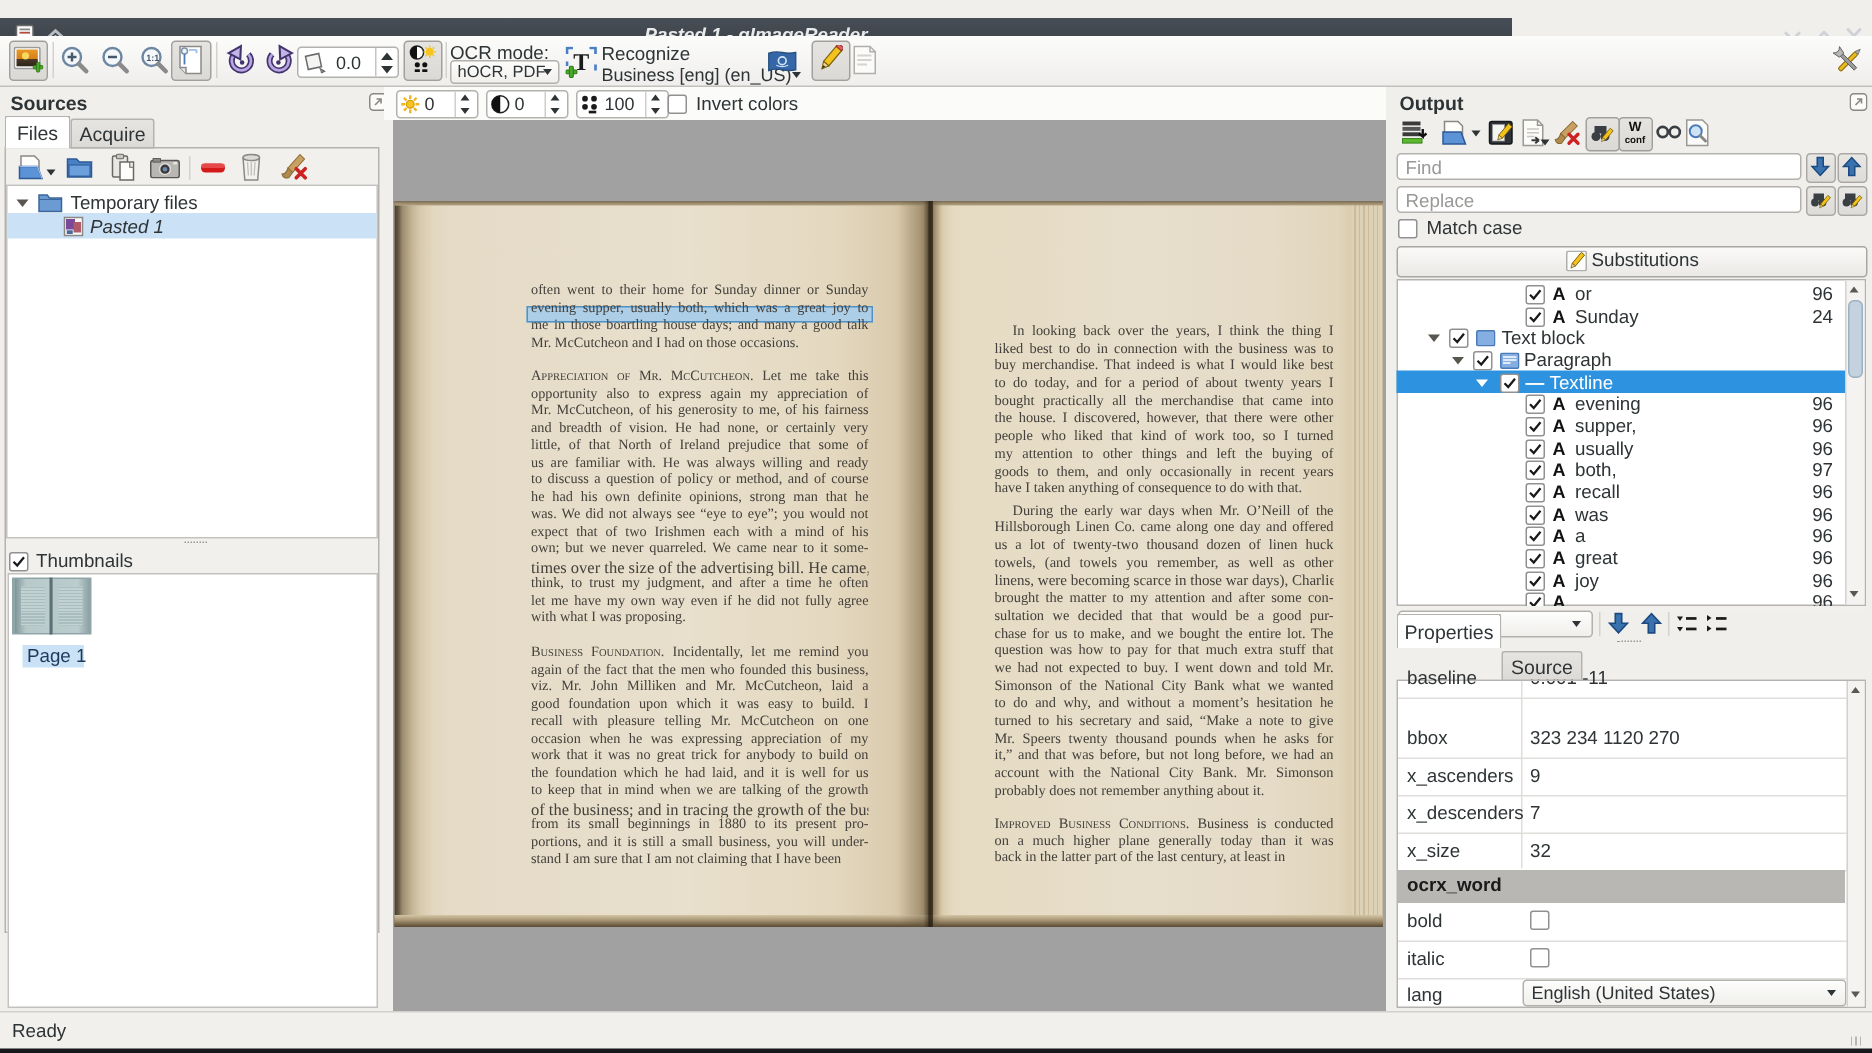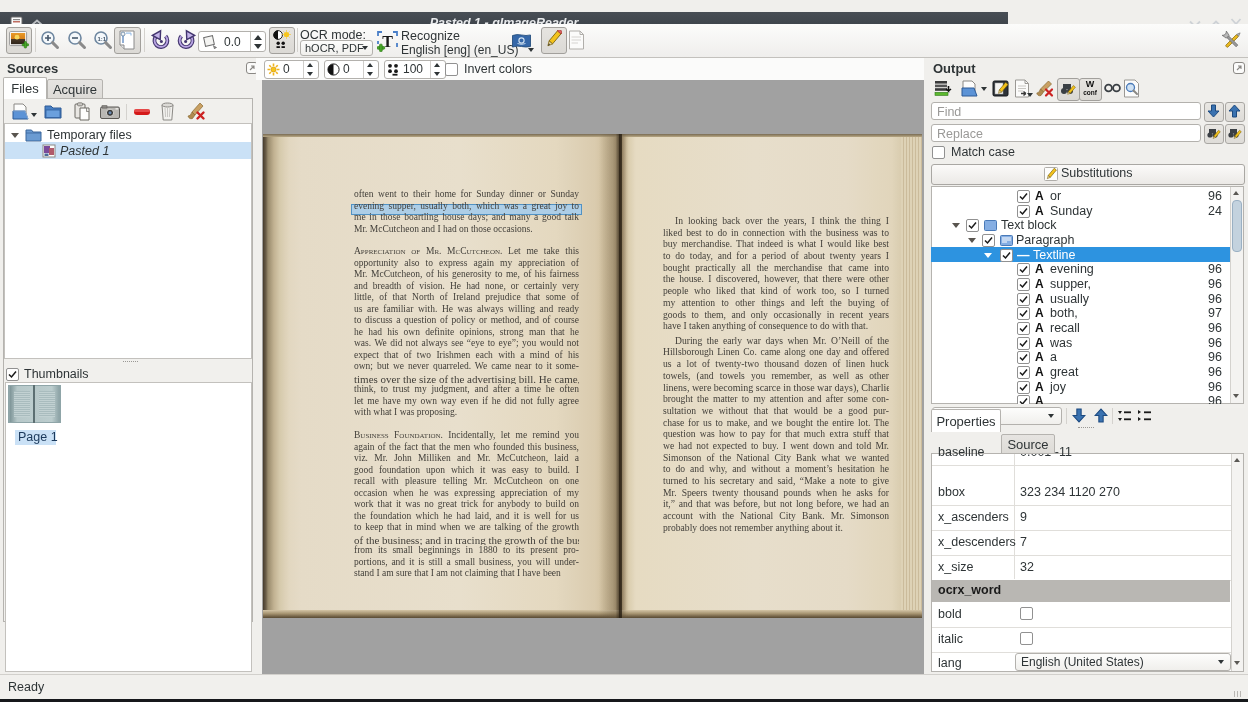--- a/index.html
+++ b/index.html
@@ -178,21 +178,21 @@
     <g stroke="#4a7fc8" stroke-width="1.8" fill="none">
       <path d="M1 5 V1 H5 M16 1 H20 V5 M20 12 V16 M1 10 V13"></path>
     </g>
     <text x="5.2" y="15.5" font-size="16" font-weight="bold" font-family="Liberation Serif" fill="#1a1a1a">T</text>
     <g transform="translate(0.2,13.2)">
       <rect x="0" y="2.4" width="7.4" height="2.6" rx="0.7" fill="#49a92a" stroke="#2c7a14" stroke-width="0.7"></rect>
       <rect x="2.4" y="0" width="2.6" height="7.4" rx="0.7" fill="#49a92a" stroke="#2c7a14" stroke-width="0.7"></rect>
     </g>
   </svg>
   <div class="lbl" style="left:401px;top:5px;">Recognize</div>
-  <div class="lbl" style="left:401px;top:19px;font-size:12px;">English [eng] (en_US)</div>
+  <div class="lbl" style="left:401px;top:19px;font-size:12px;">Business [eng] (en_US)</div>
 
   <svg class="abs" style="left:511px;top:9px" width="22" height="18" viewBox="0 0 22 18">
     <path d="M1.5 2.5 Q6 1 10.5 2 Q15 3 19.5 2 L19.5 13.5 Q15 14.5 10.5 13.5 Q6 12.5 1.5 14 Z" fill="#3567a8" stroke="#27507f" stroke-width="0.9"></path>
     <circle cx="10.5" cy="7.5" r="2.6" fill="none" stroke="#dcebf8" stroke-width="1.1" opacity="0.95"></circle>
     <path d="M6.5 10.5 Q10.5 12.3 14.5 10.5" fill="none" stroke="#dcebf8" stroke-width="0.9" opacity="0.9"></path>
   </svg>
   <div class="dnarr" style="left:528px;top:24px;border-left-width:3px;border-right-width:3px;border-top-width:4px;"></div>
 
   <div class="pressed" style="left:541px;top:3px;width:24px;height:25px;"></div>
   <svg class="abs" style="left:545px;top:6px" width="17" height="19" viewBox="0 0 17 19">
@@ -414,32 +414,37 @@
 <div class="bookline" style="height:11.7px;font-size:9.6px;">goods to them, and only occasionally in recent years</div>
 <div class="bookline lastline" style="height:11.7px;font-size:9.6px;">have I taken anything of consequence to do with that.</div>
 </div>
 <div class="abs" style="left:400px;top:200.8px;width:226px;">
 <div class="bookline" style="height:11.7px;font-size:9.6px;"><span style="padding-left:12px"></span>During the early war days when Mr. O’Neill of the</div>
 <div class="bookline" style="height:11.7px;font-size:9.6px;">Hillsborough Linen Co. came along one day and offered</div>
 <div class="bookline" style="height:11.7px;font-size:9.6px;">us a lot of twenty-two thousand dozen of linen huck</div>
 <div class="bookline" style="height:11.7px;font-size:9.6px;">towels, (and towels you remember, as well as other</div>
 <div class="bookline" style="height:11.7px;font-size:10px;">linens, were becoming scarce in those war days), Charlie</div>
 <div class="bookline" style="height:11.7px;font-size:9.6px;">brought the matter to my attention and after some con-</div>
-<div class="bookline" style="height:11.7px;font-size:9.6px;">sultation we without that that would be a good pur-</div>
+<div class="bookline" style="height:11.7px;font-size:9.6px;">sultation we decided that that would be a good pur-</div>
 <div class="bookline" style="height:11.7px;font-size:9.6px;">chase for us to make, and we bought the entire lot. The</div>
 <div class="bookline" style="height:11.7px;font-size:9.6px;">question was how to pay for that much extra stuff that</div>
 <div class="bookline" style="height:11.7px;font-size:9.6px;">we had not expected to buy. I went down and told Mr.</div>
 <div class="bookline" style="height:11.7px;font-size:9.6px;">Simonson of the National City Bank what we wanted</div>
 <div class="bookline" style="height:11.7px;font-size:9.6px;">to do and why, and without a moment’s hesitation he</div>
 <div class="bookline" style="height:11.7px;font-size:9.6px;">turned to his secretary and said, “Make a note to give</div>
 <div class="bookline" style="height:11.7px;font-size:9.6px;">Mr. Speers twenty thousand pounds when he asks for</div>
 <div class="bookline" style="height:11.7px;font-size:9.6px;">it,” and that was before, but not long before, we had an</div>
 <div class="bookline" style="height:11.7px;font-size:9.6px;">account with the National City Bank. Mr. Simonson</div>
 <div class="bookline lastline" style="height:11.7px;font-size:9.6px;">probably does not remember anything about it.</div>
 </div>
+<div class="abs" style="left:400px;top:410px;width:226px;">
+<div class="bookline" style="height:11.2px;font-size:9.6px;"><span class="sc">Improved Business Conditions.</span> Business is conducted</div>
+<div class="bookline" style="height:11.2px;font-size:9.6px;">on a much higher plane generally today than it was</div>
+<div class="bookline lastline" style="height:11.2px;font-size:9.6px;">back in the latter part of the last century, at least in</div>
+</div>
     </div>
   </div>
 </div>
 
 <div id="rightpanel">
   <div class="ptitle" style="left:933px;top:61px;">Output</div>
   <svg class="abs" style="left:1233px;top:62px" width="12" height="12" viewBox="0 0 12 12">
     <rect x="0.5" y="0.5" width="11" height="11" rx="2.5" fill="#fbfbfa" stroke="#8a8884"></rect>
     <path d="M4 8 L8 4 M5 4 H8 V7" stroke="#8a8884" stroke-width="1.1" fill="none"></path>
   </svg>

